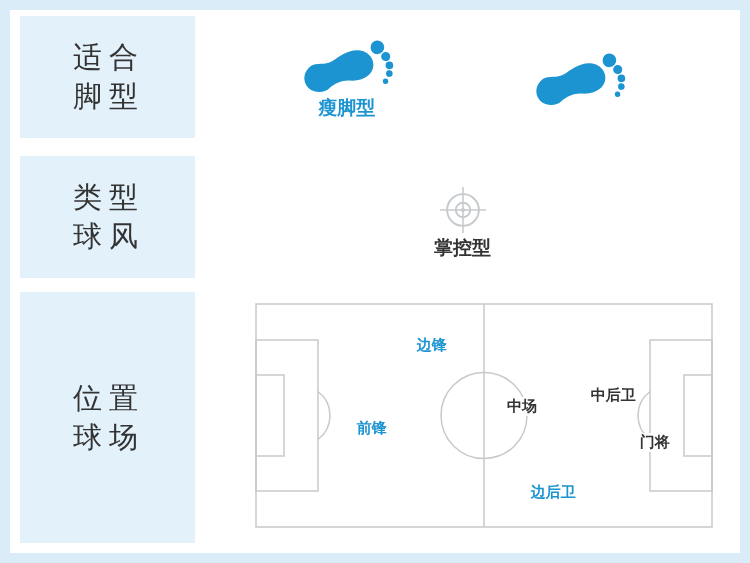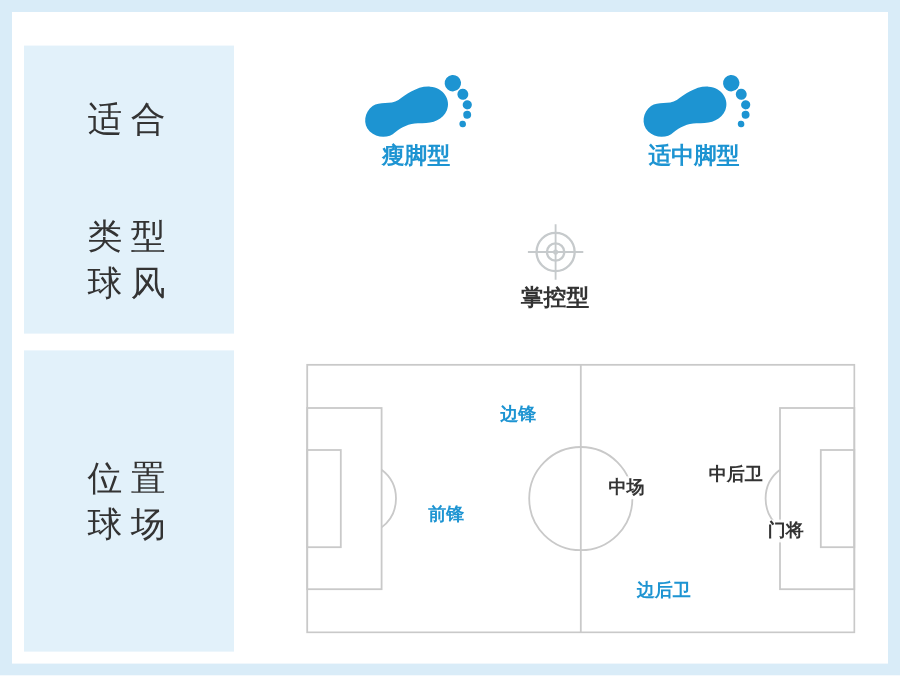--- a/index.html
+++ b/index.html
@@ -7,21 +7,21 @@
     width:750px; height:563px; position:relative; overflow:hidden;
     background:#ffffff;
     font-family:"DejaVu Sans","Liberation Sans",sans-serif;
   }
   .frame {
     position:absolute; inset:0;
     border:10px solid #d9ecf8;
     pointer-events:none; z-index:5;
   }
   .section { position:absolute; left:20px; right:20px; display:flex; }
-  #sec-foot  { top:38px;  height:122px; }
+  #sec-foot  { top:16px;  height:122px; }
   #sec-style { top:156px; height:122px; }
   #sec-field { top:292px; height:251px; }
 
   .label-panel {
     width:175px; flex:0 0 175px;
     background:#e2f1fa;
     display:flex; flex-direction:column; justify-content:center;
     padding-left:53px; box-sizing:border-box;
     color:#333333; font-size:29px; line-height:39px; letter-spacing:7px;
   }
@@ -62,20 +62,21 @@
   .pos.inactive .pos-label { color:#333333; }
 </style>
 </head>
 <body>
 
 <div class="frame"></div>
 
 <section class="section" id="sec-foot">
   <div class="label-panel">
     <div>适合</div>
+    <div>脚型</div>
   </div>
   <div class="options">
 
     <div class="option active">
       <div class="icon footprint">
         <svg viewBox="0 0 104 58" width="95" height="54" fill="currentColor" aria-hidden="true">
           <path d="M13,23 C5,28 2,38 8,46 C14,53 25,54 31,49 C37,45 45,42 53,43 C64,45 75,43 80,34 C85,25 79,13 67,11 C55,9 45,16 37,20 C29,24 20,19 13,23 Z"></path>
           <circle cx="88" cy="10" r="7.5"></circle>
             <circle cx="96" cy="21" r="5"></circle>
           <circle cx="99" cy="31" r="4.2"></circle>
@@ -90,21 +91,20 @@
       <div class="icon footprint">
         <svg viewBox="0 0 104 58" width="95" height="54" fill="currentColor" aria-hidden="true">
           <path d="M13,23 C5,28 2,38 8,46 C14,53 25,54 31,49 C37,45 45,42 53,43 C64,45 75,43 80,34 C85,25 79,13 67,11 C55,9 45,16 37,20 C29,24 20,19 13,23 Z"></path>
           <circle cx="88" cy="10" r="7.5"></circle>
             <circle cx="96" cy="21" r="5"></circle>
           <circle cx="99" cy="31" r="4.2"></circle>
             <circle cx="98" cy="40" r="3.6"></circle>
             <circle cx="93" cy="48" r="3"></circle>
         </svg>
       </div>
-      <div class="opt-label">适中脚型</div>
     </div>
 
 
   </div>
 </section>
 
 <section class="section" id="sec-style">
   <div class="label-panel">
     <div>类型</div>
     <div>球风</div>

